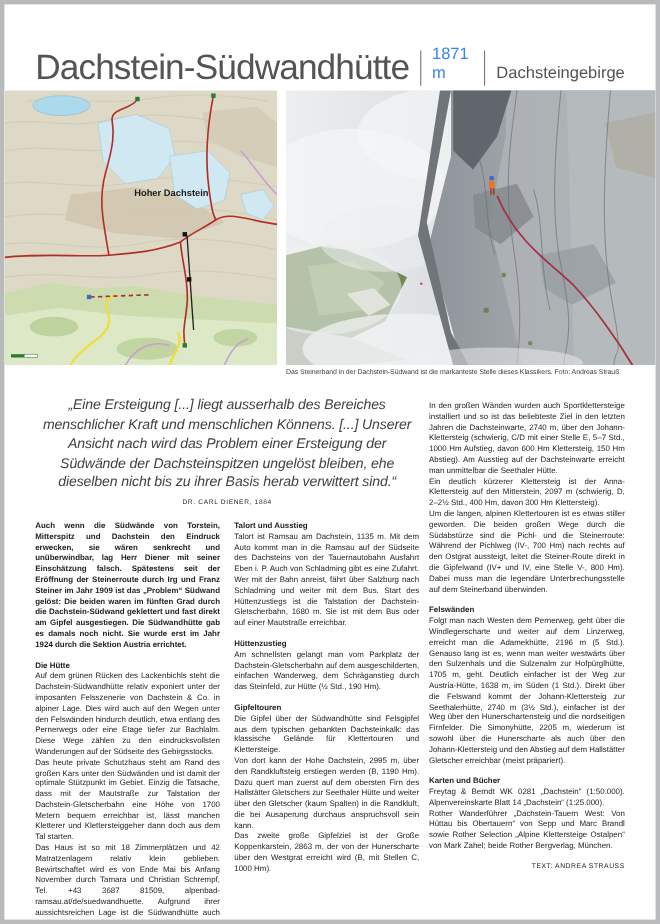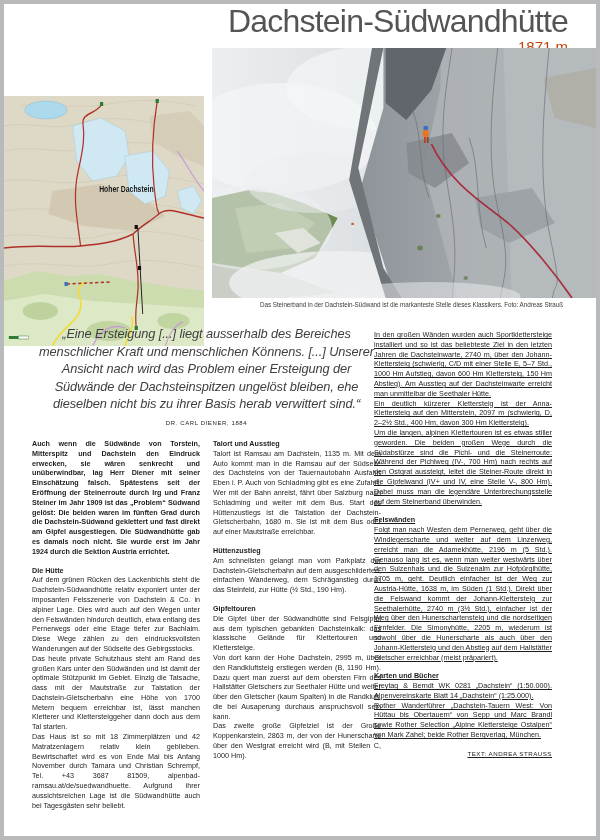--- a/index.html
+++ b/index.html
@@ -8,57 +8,57 @@
     background:#b9babc;
     font-family:"Liberation Sans",sans-serif;
     color:#1d1d1b;
   }
   .page{
     position:absolute;inset:4px;background:#ffffff;
     overflow:hidden;padding:0 28px;box-sizing:border-box;
   }
   
   .header{
-    height:40px;
-    display:flex;align-items:flex-end;flex-direction:column;
+    margin-top:34px;height:40px;
+    display:flex;align-items:flex-end;
   }
   .title{
     font-size:32px;line-height:34px;letter-spacing:-0.8px;
     color:#545457;font-weight:400;white-space:nowrap;
   }
   .vr{width:1px;height:32px;background:#77787a;margin:0 10px;align-self:flex-end;}
-  .elev{font-size:15px;color:#c2410c;padding-bottom:3px;}
+  .elev{font-size:15px;color:#3b82f6;padding-bottom:3px;}
   .region{font-size:15px;color:#545457;padding-bottom:3px;}
   
   .images{
     margin:4px -28px 0 -28px;height:250px;
     display:flex;gap:8px;
   }
-  .map-img{width:200px;height:250px;flex:0 0 auto;position:relative;overflow:hidden;margin-top:48px;}
+  .map-img{width:248px;height:250px;flex:0 0 auto;position:relative;overflow:hidden;}
   .photo-img{flex:1 1 auto;height:250px;position:relative;overflow:hidden;}
   .map-img svg,.photo-img svg{display:block;width:100%;height:100%;}
   .caption-row{height:16px;}
   .caption{
     margin-left:228px;margin-top:3px;
     font-size:6.3px;letter-spacing:-0.05px;color:#3c3c3b;white-space:nowrap;
   }
   
   .content{position:relative;margin-top:6px;}
   .left-wrap{width:349px;}
   .quote-block{margin:8px 0 0 0;text-align:center;}
   .quote-text{
     font-size:12.8px;line-height:17.6px;font-style:italic;
     color:#404042;letter-spacing:-0.1px;
   }
   .quote-attr{
     margin-top:7px;font-size:6px;letter-spacing:0.6px;color:#1d1d1b;
   }
   .cols{display:flex;gap:13px;margin-top:13px;}
   .col{width:168px;flex:0 0 auto;}
-  .col3{position:absolute;top:5px;right:16px;width:178px;text-decoration:underline;}
+  .col3{position:absolute;top:5px;right:0;width:178px;}
   .body-text p{
     margin:0;font-size:7.2px;line-height:9.8px;text-align:justify;
     hyphens:auto;-webkit-hyphens:auto;
   }
   .body-text p.intro{font-weight:700;}
   .sec{margin-top:9px;}
   .sec-h{font-size:7.4px;line-height:9.8px;font-weight:700;margin:0;}
   .footer{
     margin-top:10px;text-align:right;
     font-size:6.2px;letter-spacing:0.5px;color:#1d1d1b;

